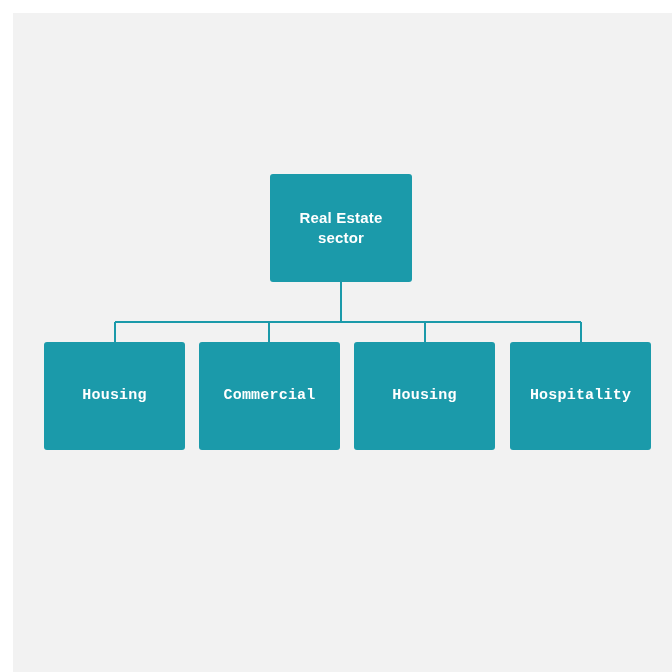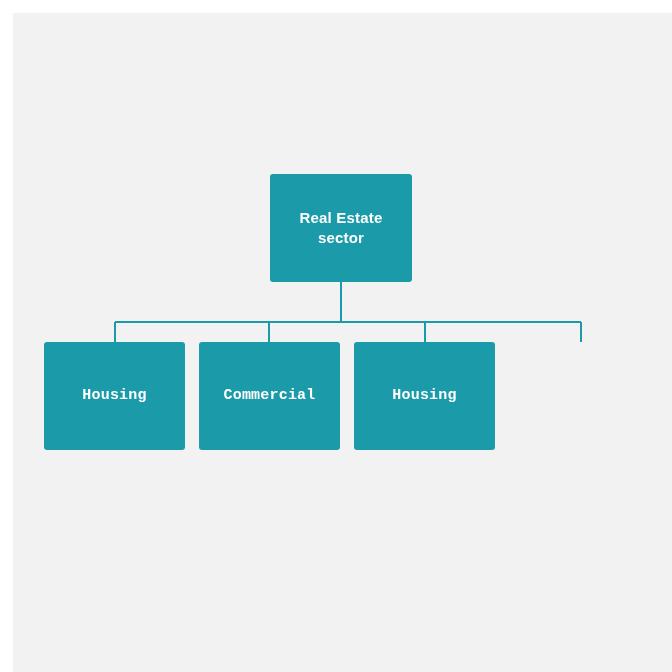--- a/index.html
+++ b/index.html
@@ -105,14 +105,17 @@
   </div>
 
   <div class="node node-child" id="node-commercial">
     <span class="node-label">Commercial</span>
   </div>
 
   <div class="node node-child" id="node-retail">
     <span class="node-label">Housing</span>
   </div>
 
+  <div class="node node-child" id="node-hospitality">
+    <span class="node-label">Hospitality</span>
+  </div>
 
 </div>
 
 </body></html>

